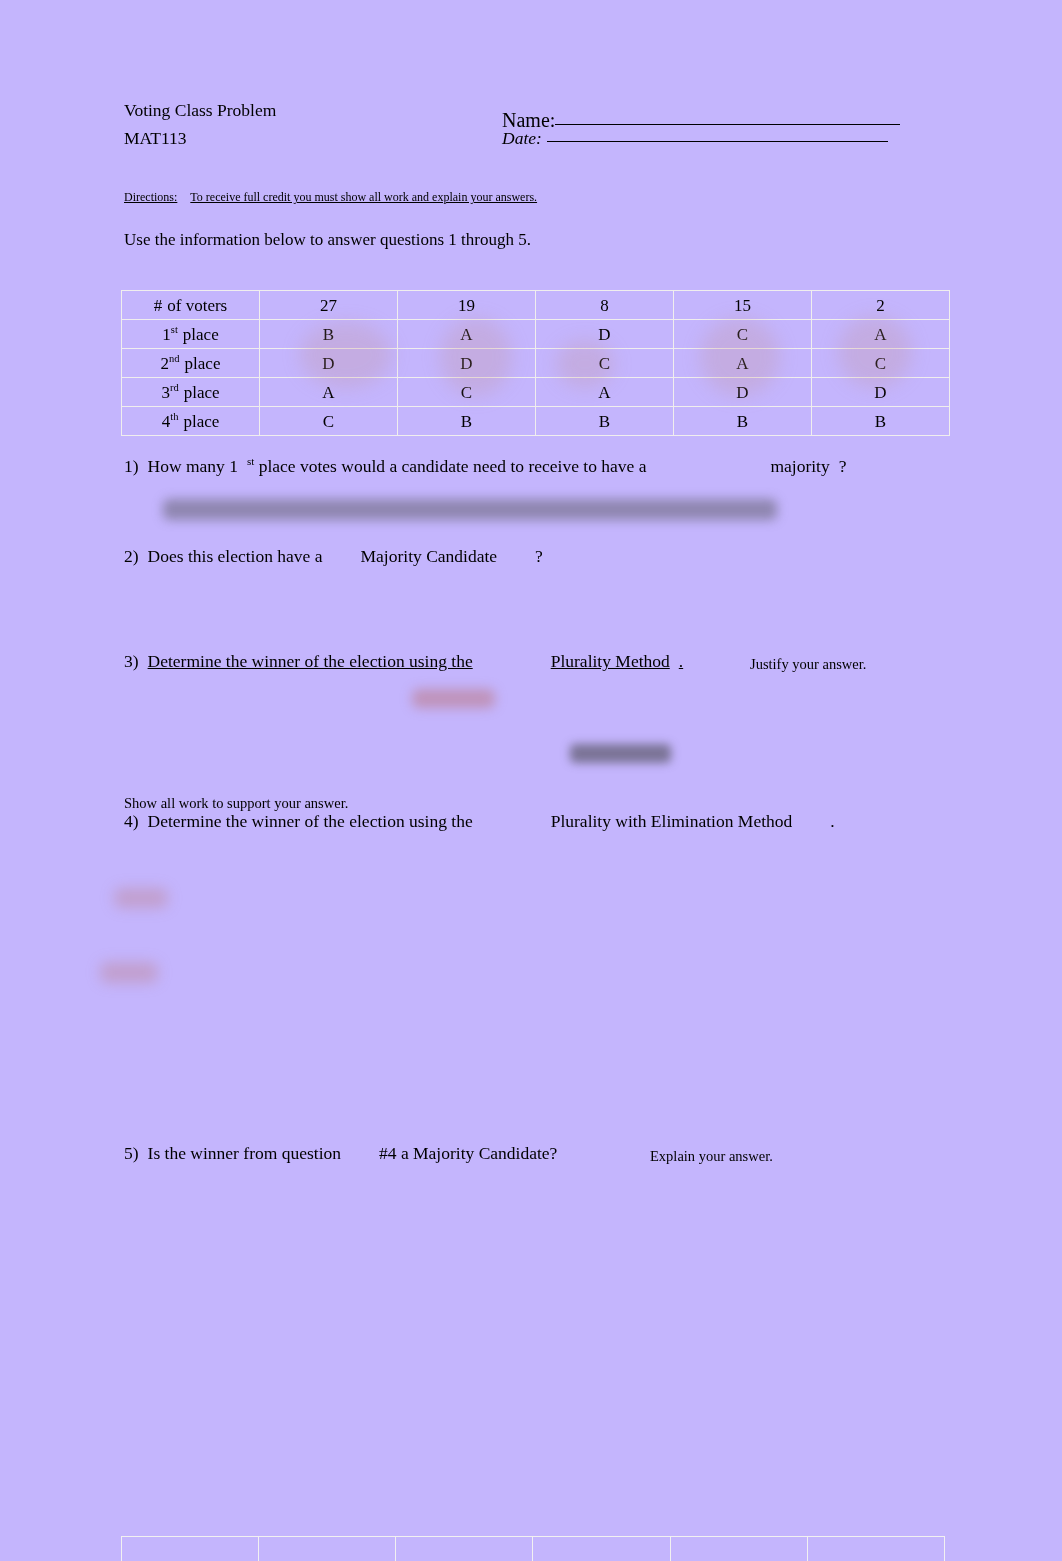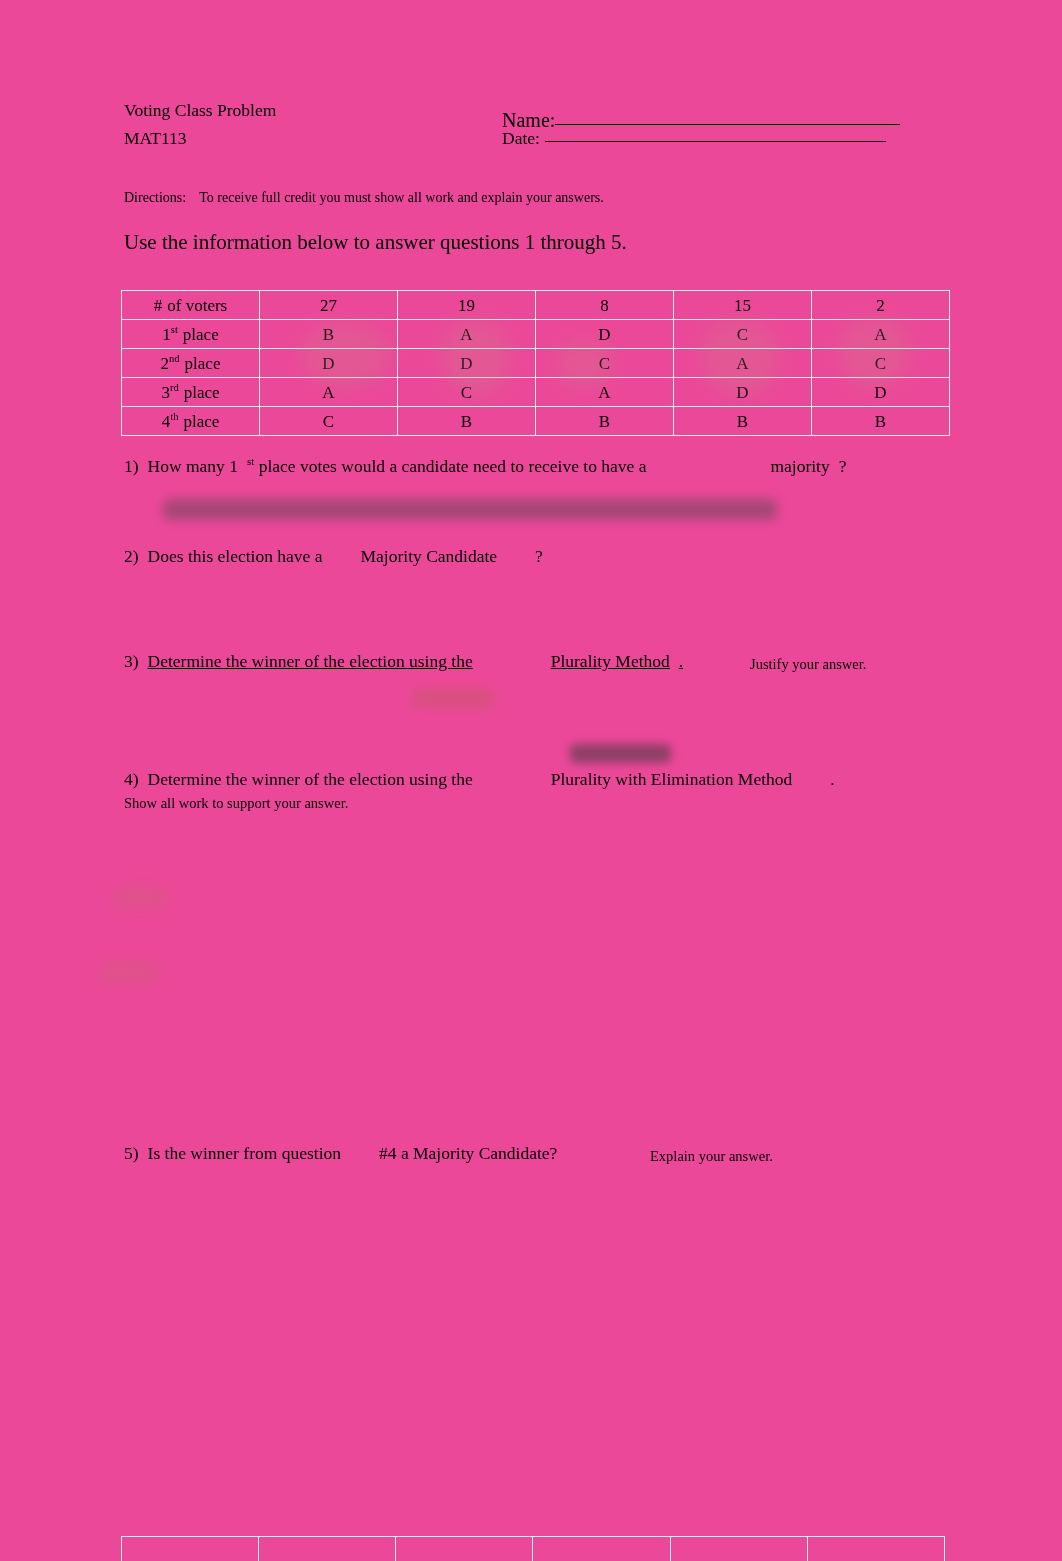--- a/index.html
+++ b/index.html
@@ -12,21 +12,21 @@
     height: 1561px;
     position: relative;
     overflow: hidden;
     font-family: "Liberation Serif", "DejaVu Serif", serif;
     color: #000000;
   }
 
   .page {
     position: absolute;
     inset: 0;
-    background: #ec4899;
+    background: #c4b5fd;
   }
 
   
   .hdr-left-1 {
     position: absolute;
     left: 124px; top: 99px;
     font-size: 17.5px;
     line-height: 22px;
     white-space: nowrap;
   }
@@ -43,42 +43,44 @@
     font-size: 20px;
     line-height: 22px;
     white-space: nowrap;
   }
   .hdr-right-2 {
     position: absolute;
     left: 502px; top: 127px;
     font-size: 17.5px;
     line-height: 22px;
     white-space: nowrap;
+    font-style: italic;
   }
   .rule {
     display: inline-block;
     border-bottom: 1.6px solid #000;
     vertical-align: 2px;
   }
   .rule-name { width: 345px; }
   .rule-date { width: 341px; margin-left: 5px; }
 
   
   .directions {
     position: absolute;
     left: 124px; top: 190px;
-    font-size: 14px;
-    white-space: nowrap;
+    font-size: 12px;
+    white-space: nowrap;
+    text-decoration: underline;
   }
   .directions .gap { display:inline-block; width: 13px; }
 
   .intro-1 {
     position: absolute;
     left: 124px; top: 230px;
-    font-size: 21px;
+    font-size: 17px;
     white-space: nowrap;
   }
   .intro-2 {
     position: absolute;
     left: 124px; top: 255px;
     font-size: 17.5px;
     white-space: nowrap;
   }
 
   
@@ -283,21 +285,21 @@
   <div class="q" style="left:124px; top:651px;text-decoration:underline;">
     <span class="num">3)</span><span class="sp-sm"></span><span>Determine the winner of the election using the</span><span class="sp-lg"></span><span>Plurality Method</span><span class="sp-sm"></span><span>.</span>
   </div>
   <div class="sub" style="left:750px; top:656px;">
     <span>Justify your answer.</span>
   </div>
   <div class="blur blur-red" style="left:412px; top:689px; width:83px; height:19px;"></div>
 
   <div class="blur blur-dark" style="left:570px; top:744px; width:101px; height:19px;"></div>
 
-  <div class="q" style="left:124px; top:769px;text-align:center;">
+  <div class="q" style="left:124px; top:811px;text-align:center;">
     <span class="num">4)</span><span class="sp-sm"></span><span>Determine the winner of the election using the</span><span class="sp-lg"></span><span>Plurality with Elimination Method</span><span class="sp-md"></span><span>.</span>
   </div>
   <div class="sub" style="left:124px; top:795px;">
     <span>Show all work to support your answer.</span>
   </div>
 
   <div class="blur blur-red-faint" style="left:114px; top:888px; width:54px; height:20px;"></div>
   <div class="blur blur-red-faint" style="left:100px; top:962px; width:58px; height:21px;"></div>
 
   <div class="q" style="left:124px; top:1143px;">

